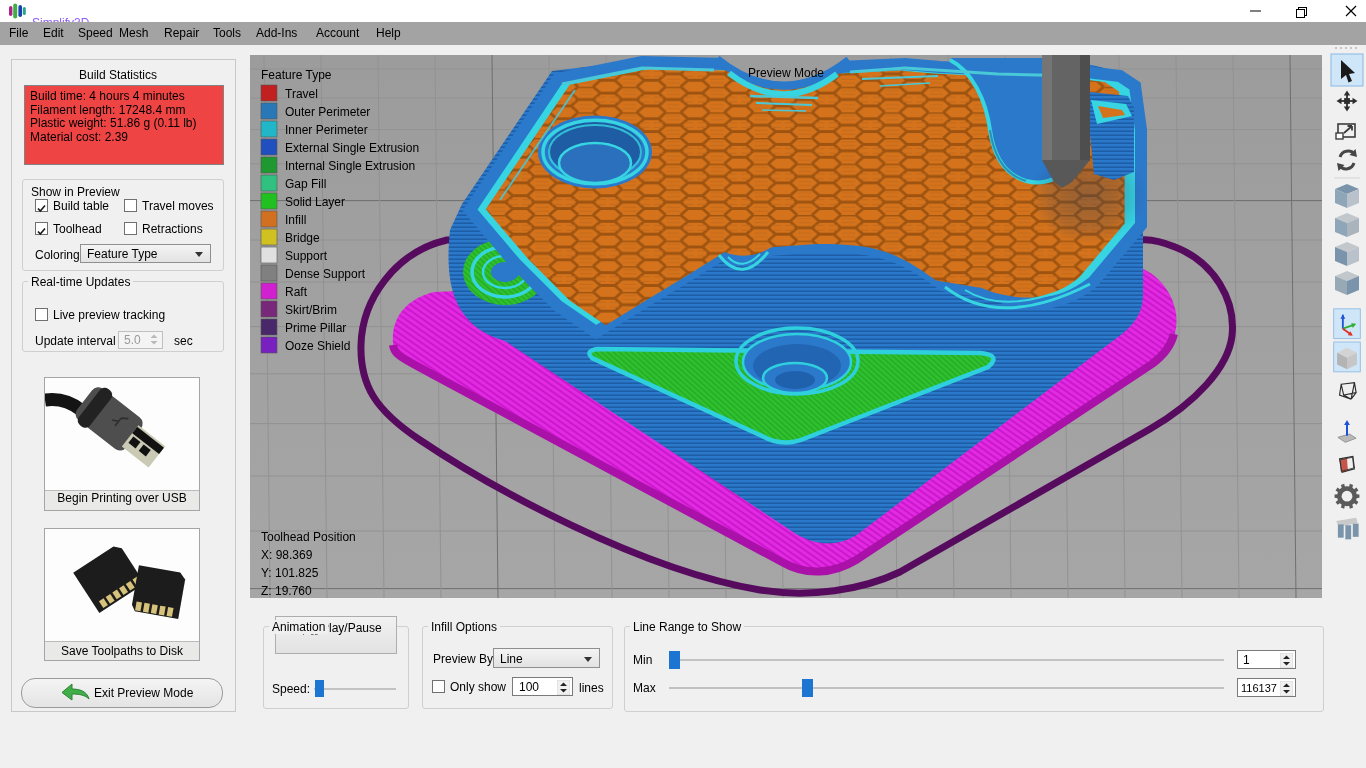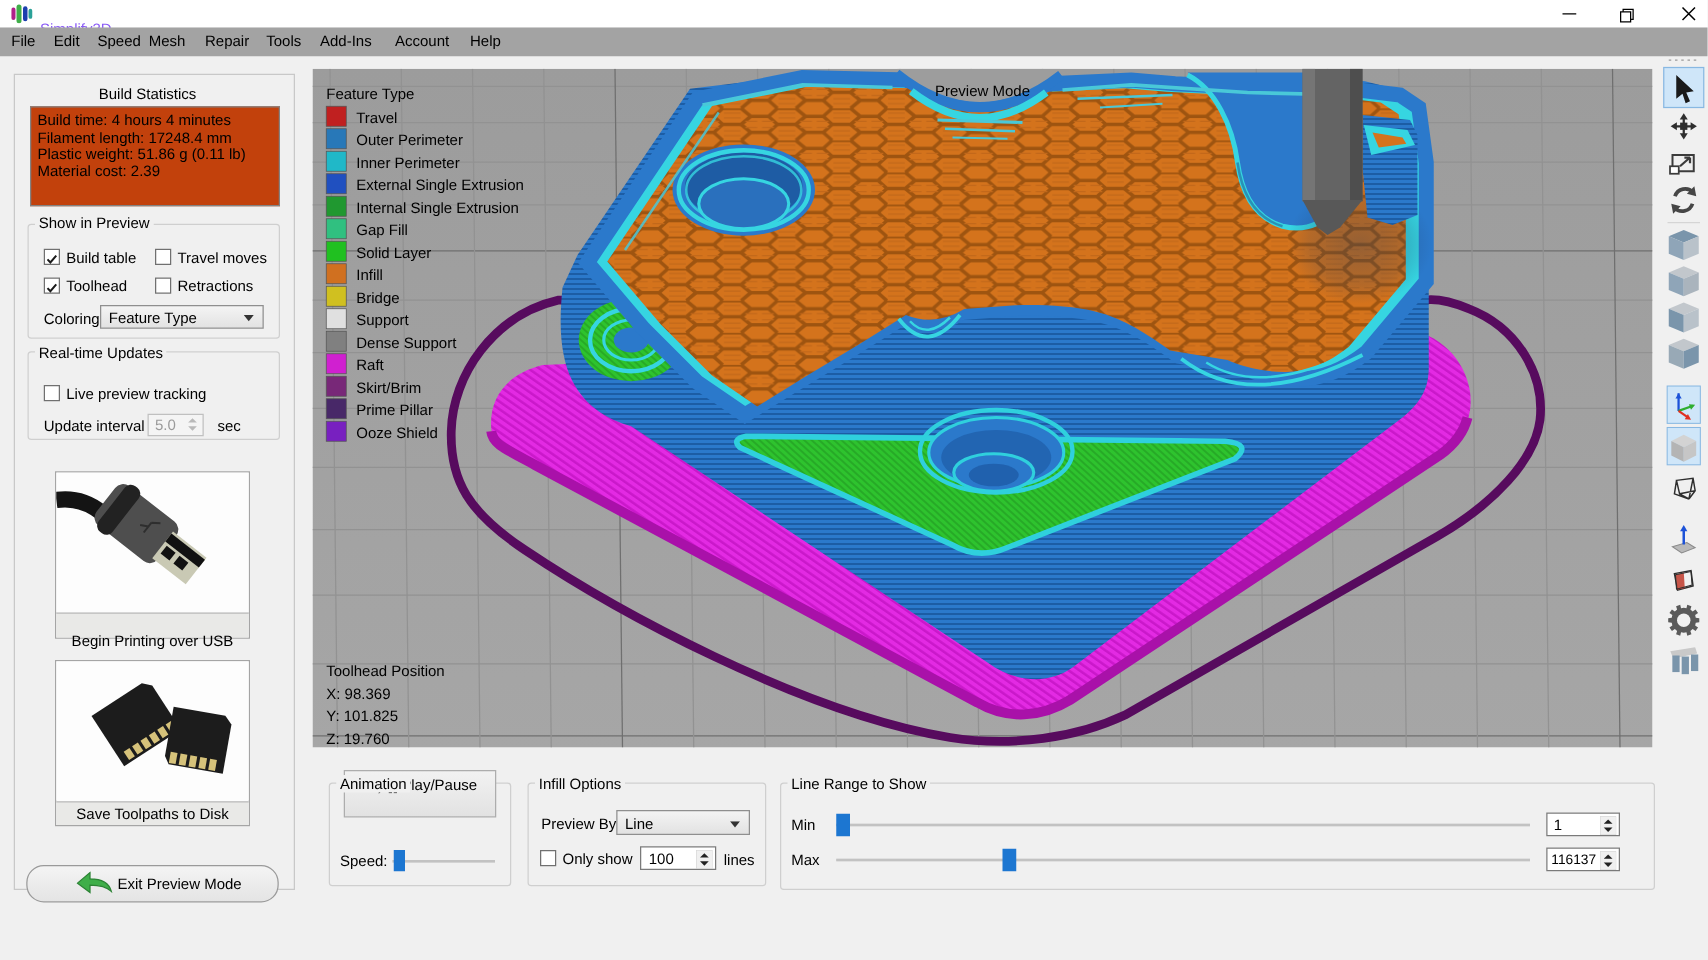--- a/index.html
+++ b/index.html
@@ -10,21 +10,21 @@
 #titletext { left:32px; top:16px; font-size:12px; color:#8b5cf6; }
 #menubar { left:0; top:22px; width:1366px; height:23px; background:#a3a3a3; }
 .menuitem { position:absolute; top:4px; font-size:12px; color:#000; }
 #leftpanel { left:11px; top:59px; width:225px; height:653px; background:#f0f0f0;
   border:1px solid #c8c8c8; }
 .grouplabel { position:absolute; font-size:12px; color:#000; background:#f0f0f0; padding:0 3px; z-index:3;}
 .groupbox { position:absolute; border:1px solid #cfcfcf; border-radius:3px; }
 .cb { position:absolute; width:13px; height:13px; background:#fff; border:1px solid #707070; }
 .cbtext { position:absolute; font-size:12px; color:#000; }
 .wbtn { position:absolute; background:#e8e8e8; border:1px solid #a9a9a9; }
-#statsbox { left:24px; top:26px; width:200px; height:80px; background:#c2410c;
+#statsbox { left:24px; top:26px; width:200px; height:80px; background:#ef4444;
   border:1px solid #828282; font-size:12px; color:#000; padding:4px 0 0 5px; line-height:13.5px; }
 .ddown { position:absolute; background:linear-gradient(#f4f4f4,#e2e2e2); border:1px solid #8f8f8f; font-size:12px; }
 .spin { position:absolute; background:#fff; border:1px solid #7a7a7a; font-size:12px; }
 .imgbtn { position:absolute; left:44px; width:156px; border:1px solid #a5a5a5; background:#fdfdfd; }
 .imglabel { position:absolute; left:0; width:100%; background:#e9e9e7; border-top:1px solid #bbb;
   text-align:center; font-size:12px; color:#000; }
 #viewport { left:250px; top:55px; width:1072px; height:543px; }
 #toolbar { left:1328px; top:45px; width:38px; height:660px; }
 text { font-family:"Liberation Sans", sans-serif; }
 </style>
@@ -56,21 +56,21 @@
   <span class="menuitem" style="left:316px">Account</span>
   <span class="menuitem" style="left:376px">Help</span>
 </div>
 
 <div id="leftpanel" class="abs"></div>
 <div class="abs" style="left:0;top:59px;width:236px;height:660px;">
   <div class="abs" style="left:0;top:9px;width:236px;height:14px;text-align:center;font-size:12px;">Build Statistics</div>
   <div id="statsbox" class="abs">Build time: 4 hours 4 minutes<br>Filament length: 17248.4 mm<br>Plastic weight: 51.86 g (0.11 lb)<br>Material cost: 2.39</div>
 
   <div class="groupbox" style="left:22px;top:120px;width:202px;height:92px;"></div>
-  <div class="grouplabel" style="left:28px;top:112px;">Show in Preview</div>
+  <div class="grouplabel" style="left:28px;top:126px;">Show in Preview</div>
   <div class="cb" style="left:35px;top:140px;"><svg width="11" height="11" viewBox="0 0 11 11">
         <path d="M2 5.5 L4.3 8 L9 2.5" stroke="#1a1a1a" stroke-width="1.6" fill="none"></path>
       </svg></div>
   <div class="cbtext" style="left:53px;top:140px;">Build table</div>
   <div class="cb" style="left:124px;top:140px;"></div>
   <div class="cbtext" style="left:142px;top:140px;">Travel moves</div>
   <div class="cb" style="left:35px;top:163px;"><svg width="11" height="11" viewBox="0 0 11 11">
         <path d="M2 5.5 L4.3 8 L9 2.5" stroke="#1a1a1a" stroke-width="1.6" fill="none"></path>
       </svg></div>
   <div class="cbtext" style="left:53px;top:163px;">Toolhead</div>
@@ -103,21 +103,21 @@
       <g transform="rotate(38 70 48)">
         <rect x="30" y="26" width="62" height="40" rx="8" fill="#4e4e4e"></rect>
         <rect x="36" y="23" width="14" height="46" rx="6" fill="#222"></rect>
         <rect x="88" y="33" width="34" height="27" fill="#c9c9b4"></rect>
         <rect x="88" y="35" width="34" height="8" fill="#111"></rect>
         <rect x="91" y="45" width="9" height="8" fill="#111"></rect>
         <rect x="104" y="45" width="9" height="8" fill="#111"></rect>
         <path d="M70 38 l0 10 m0 -10 l6 -4 m-6 8 l-6 3" stroke="#2e2e2e" stroke-width="1.6" fill="none"></path>
       </g>
     </svg>
-    <div class="imglabel" style="bottom:0;height:20px;padding-top:15px;">Begin Printing over USB</div>
+    <div class="imglabel" style="bottom:0;height:20px;padding-top:0;">Begin Printing over USB</div>
   </div>
 
   <div class="imgbtn" style="top:469px;height:133px;">
     <svg width="154" height="111" viewBox="0 0 154 111">
       <rect width="154" height="111" fill="#fdfdfd"></rect>
       <g transform="rotate(-33 62 48)">
         <path d="M36 26 L84 26 L90 32 L90 74 L36 74 Z" fill="#1c1c1c"></path>
         <g fill="#d6c27a">
           <rect x="42" y="64" width="5.5" height="8"></rect>
             <rect x="50" y="64" width="5.5" height="8"></rect>
@@ -134,21 +134,21 @@
             <rect x="100" y="76" width="5.5" height="9"></rect>
           <rect x="108" y="76" width="5.5" height="9"></rect>
             <rect x="116" y="76" width="5.5" height="9"></rect>
           <rect x="124" y="76" width="5.5" height="9"></rect>
         </g>
       </g>
     </svg>
     <div class="imglabel" style="bottom:0;height:19px;padding-top:2px;">Save Toolpaths to Disk</div>
   </div>
 
-  <div class="wbtn" style="left:21px;top:619px;width:202px;height:30px;background:linear-gradient(#f4f4f4,#e4e4e4);border-color:#9a9a9a;border-radius:14px;margin-top:14px;">
+  <div class="wbtn" style="left:21px;top:619px;width:202px;height:30px;background:linear-gradient(#f4f4f4,#e4e4e4);border-color:#9a9a9a;border-radius:14px;">
     <svg class="abs" style="left:39px;top:4px" width="30" height="22" viewBox="0 0 30 22">
       <path d="M28 16 C26 8 18 6 11 6 L11 1 L1 9.5 L11 17 L11 11 C18 11 24 12 28 16 Z" fill="#3fae49" stroke="#2c8335" stroke-width="1"></path>
     </svg>
     <div class="abs" style="left:72px;top:7px;font-size:12px;">Exit Preview Mode</div>
   </div>
 </div>
 
 <div class="groupbox" style="left:263px;top:626px;width:146px;height:83px;"></div>
 <div class="grouplabel" style="left:269px;top:620px;">Animation</div>
 <div class="wbtn" style="left:275px;top:616px;width:122px;height:38px;background:linear-gradient(#f2f2f2,#e2e2e2);border-color:#adadad;">

